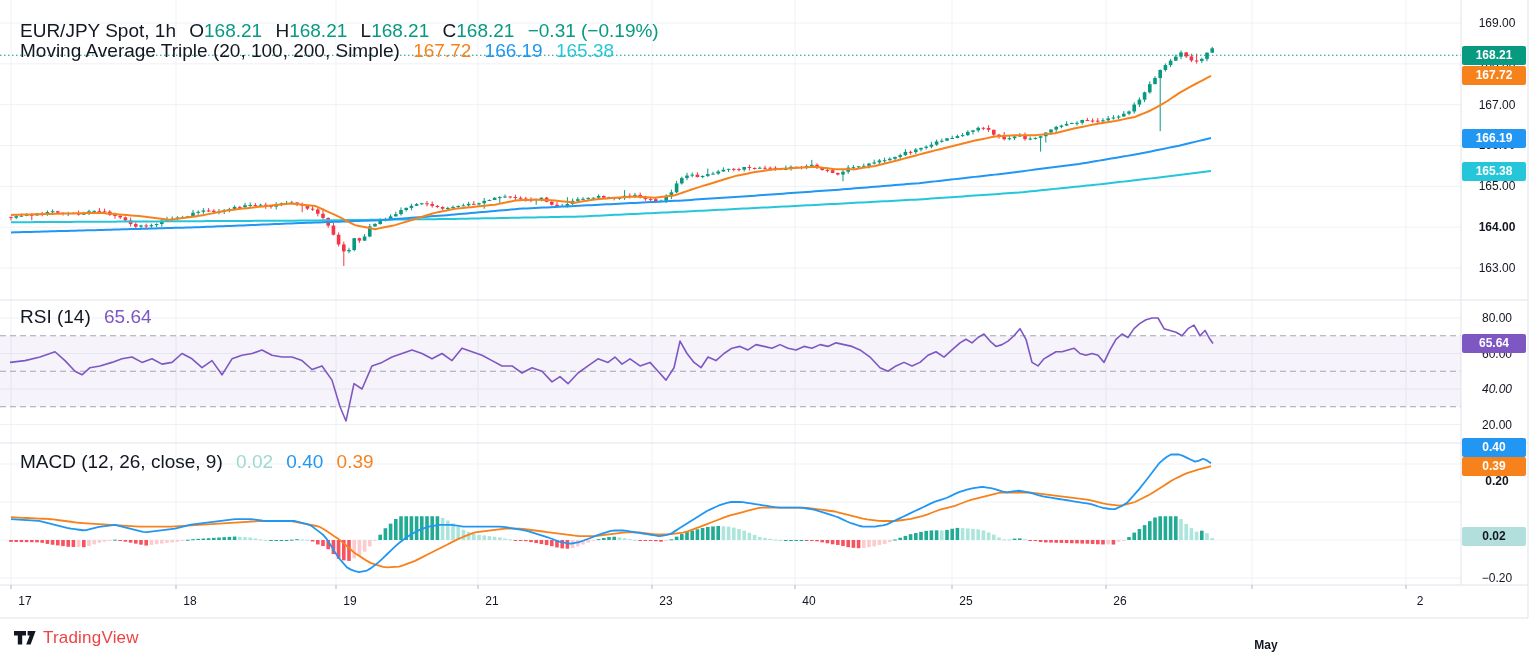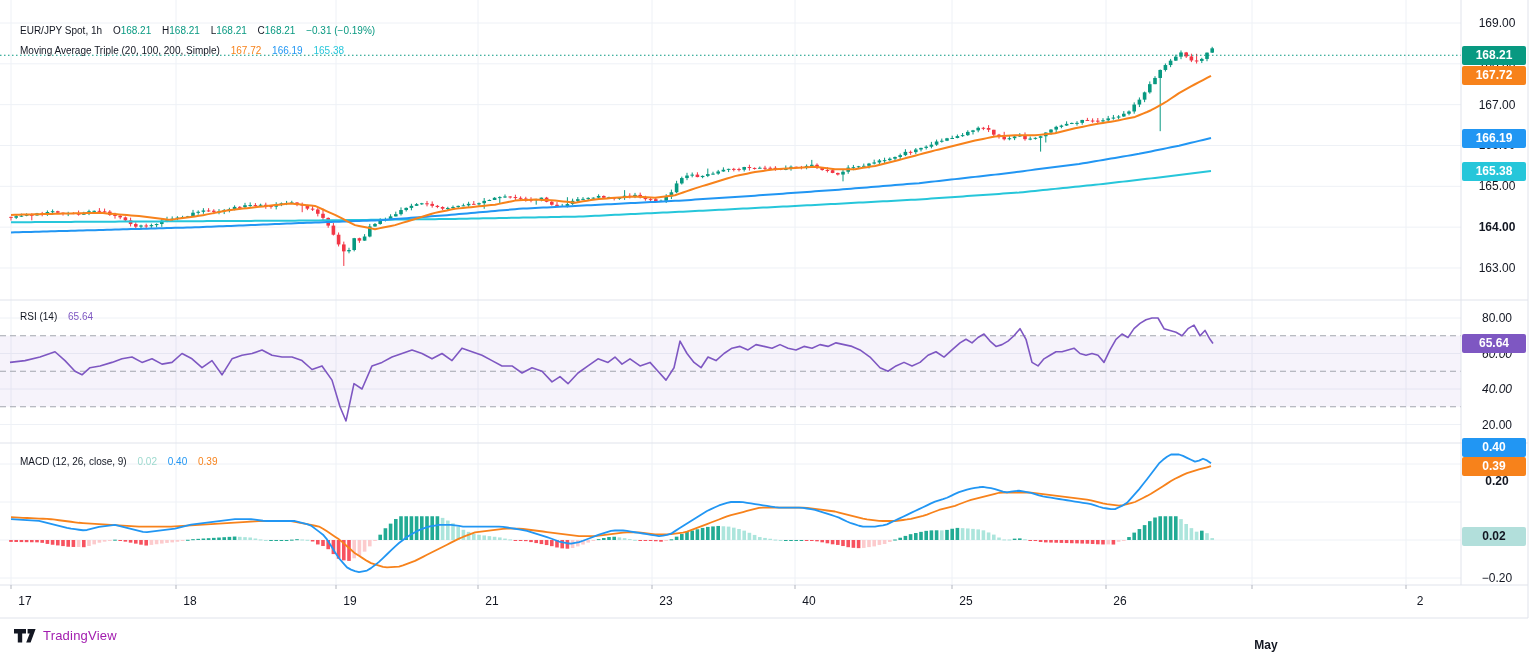--- a/index.html
+++ b/index.html
@@ -1,36 +1,36 @@
 <!DOCTYPE html>
 <html><head>
 <meta charset="utf-8">
 <style>
   html,body{margin:0;padding:0;background:#fff;}
   #app{position:relative;width:1536px;height:659px;background:#fff;
        font-family:"Liberation Sans",sans-serif;overflow:hidden;color:#131722;}
   #chart-svg{position:absolute;left:0;top:0;z-index:1;}
-  .hdr-line{position:absolute;left:20px;height:20px;line-height:20px;font-size:10px;white-space:nowrap;z-index:4;}
+  .hdr-line{position:absolute;left:20px;height:20px;line-height:20px;font-size:19px;white-space:nowrap;z-index:4;}
   .k{color:#131722;}
   .grn{color:#089981;}
   .org{color:#F7821B;}
   .blu{color:#2196F3;}
   .cyn{color:#26C6DA;}
   .pur{color:#7E57C2;}
   .mnt{color:#9DD9CE;}
   .sp{display:inline-block;width:8px;}
   .axis-label{position:absolute;left:1466px;width:62px;height:14px;line-height:14px;
       font-size:12px;color:#131722;text-align:center;z-index:2;white-space:nowrap;}
   .badge{position:absolute;left:1462px;width:64px;height:19px;line-height:19px;border-radius:2px;
       font-size:12px;font-weight:700;text-align:center;z-index:3;}
   .time-label{position:absolute;top:594px;width:60px;margin-left:-30px;text-align:center;
       font-size:12px;color:#131722;z-index:2;}
   .time-label.bold{font-weight:700;margin-top:44px;}
   .logo{position:absolute;left:14px;top:628px;display:flex;align-items:center;gap:7px;z-index:2;}
-  .logo-text{font-size:13px;font-weight:500;color:#a21caf;letter-spacing:.2px;}
+  .logo-text{font-size:17px;font-weight:500;color:#ef4444;letter-spacing:.2px;}
 </style>
 </head>
 <body>
 
 <div id="app">
   <svg id="chart-svg" width="1536" height="659">
       <defs>
         <clipPath id="clip-price">
           <rect x="0" y="1" width="1461" height="298"></rect>
         </clipPath>
@@ -826,21 +826,21 @@
 
   <div id="axis-labels">
       <div class="axis-label" style="top: 16px;">169.00</div>
       <div class="axis-label" style="top: 56.83px;">168.00</div>
       <div class="axis-label" style="top: 97.66px;">167.00</div>
       <div class="axis-label" style="top: 138.49px;">166.00</div>
       <div class="axis-label" style="top: 179.32px;">165.00</div>
       <div class="axis-label" style="top: 220.15px; font-weight: bold;">164.00</div>
       <div class="axis-label" style="top: 260.98px;">163.00</div>
       <div class="axis-label" style="top: 311px;">80.00</div>
-      <div class="axis-label" style="top: 346.5px; font-style: italic;">60.00</div>
+      <div class="axis-label" style="top: 346.5px;">60.00</div>
       <div class="axis-label" style="top: 382px; font-style: italic;">40.00</div>
       <div class="axis-label" style="top: 417.5px;">20.00</div>
       <div class="axis-label" style="top: 474px; font-weight: bold;">0.20</div>
       <div class="axis-label" style="top: 533px;">0.00</div>
       <div class="axis-label" style="top: 571px;">−0.20</div>
       <div class="badge" style="top: 45.5px; background: rgb(8, 153, 129); color: rgb(255, 255, 255);">168.21</div>
       <div class="badge" style="top: 65.5px; background: rgb(247, 130, 27); color: rgb(255, 255, 255);">167.72</div>
       <div class="badge" style="top: 128.5px; background: rgb(33, 150, 243); color: rgb(255, 255, 255);">166.19</div>
       <div class="badge" style="top: 161.5px; background: rgb(38, 198, 218); color: rgb(255, 255, 255);">165.38</div>
       <div class="badge" style="top: 333.5px; background: rgb(126, 87, 194); color: rgb(255, 255, 255);">65.64</div>

